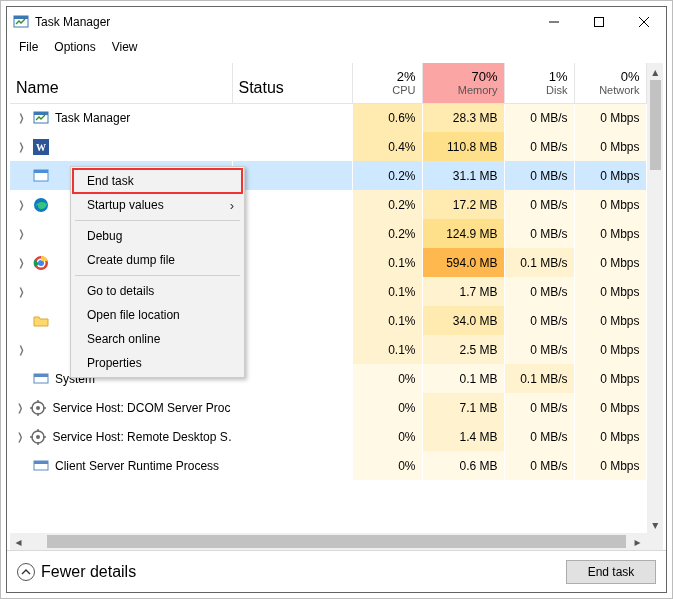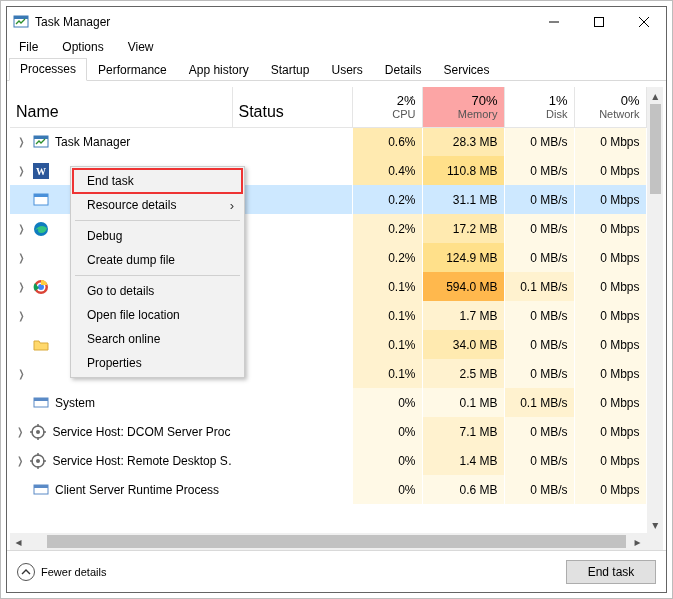--- a/index.html
+++ b/index.html
@@ -6,21 +6,21 @@
   html, body { margin:0; padding:0; }
   body { font-family: "Segoe UI", Arial, sans-serif; font-size:12px; color:#000; background:#fff; }
   .outer { width:673px; height:599px; border:1px solid #bcbcbc; background:#fff; position:relative; }
   .window { position:absolute; left:5px; top:5px; right:5px; bottom:5px; border:1px solid #646464; background:#fff; display:flex; flex-direction:column; }
   .titlebar { height:30px; display:flex; align-items:center; padding:0 0 0 6px; }
   .titlebar .icon { width:16px; height:16px; margin-right:6px; }
   .title-text { flex:0 0 auto; font-size:12px; }
   .title-spacer { flex:1; }
   .win-btn { width:45px; height:30px; display:flex; align-items:center; justify-content:center; }
   .win-btn svg { display:block; }
-  .menubar { height:20px; display:flex; align-items:center; padding:0 4px; gap:8px; }
+  .menubar { height:20px; display:flex; align-items:center; padding:0 4px; gap:0; }
   .menu-item { padding:2px 8px; font-size:12px; }
   .tabs { display:flex; align-items:flex-end; border-bottom:1px solid #d9d9d9; padding:2px 2px 0 2px; height:24px; }
   .tab { padding:3px 10px 4px 10px; font-size:12px; border:1px solid transparent; border-bottom:none; position:relative; top:1px; }
   .tab.active { background:#fff; border-color:#d9d9d9; border-bottom:1px solid #fff; }
   .table-wrap { flex:1; overflow:hidden; position:relative; padding:6px 3px 0 3px; display:flex; flex-direction:column; }
   .table-area { flex:1; display:flex; overflow:hidden; }
   .table-left { flex:1; position:relative; }
   .scroll-v { width:17px; background:#f0f0f0; position:relative; border-left:1px solid #f0f0f0;}
   .scroll-v .arrow { height:17px; display:flex; align-items:center; justify-content:center; color:#555;}
   .scroll-v .thumb { position:absolute; left:2px; right:2px; top:17px; height:90px; background:#c2c2c2; }
@@ -44,21 +44,21 @@
   .heat1 { background:#fff2cf; }
   .heat2 { background:#ffeab0; }
   .heat3 { background:#ffe08a; }
   .heat5 { background:#ffb84d; }
   .mem-head { background:#fca5a5; }
   .namecell { display:flex; align-items:center; gap:6px; height:100%; }
   .exp { width:11px; display:flex; align-items:center; justify-content:center; color:#666; font-size:10px; cursor:default;}
   .appicon { width:16px; height:16px; flex:0 0 16px; display:flex; align-items:center; justify-content:center;}
   .appicon svg { display:block; }
   .footer { height:42px; border-top:1px solid #d9d9d9; display:flex; align-items:center; padding:0 10px; }
-  .fewer { display:flex; align-items:center; gap:6px; font-size:11px;}
+  .fewer { display:flex; align-items:center; gap:6px; font-size:16px;}
   .fewer-circle { width:18px; height:18px; border:1px solid #555; border-radius:50%; display:flex; align-items:center; justify-content:center;}
   .end-btn { margin-left:auto; width:90px; height:24px; border:1px solid #adadad; background:#e1e1e1; font-size:12px; display:flex; align-items:center; justify-content:center;}
   .ctxmenu { position:absolute; left:63px; top:159px; width:175px; background:#f2f2f2; border:1px solid #ccc; box-shadow:2px 2px 4px rgba(0,0,0,0.25); padding:2px; z-index:50;}
   .ctx-item { height:24px; display:flex; align-items:center; padding:0 20px 0 14px; font-size:12px; position:relative;}
   .ctx-item.highlight { outline:2px solid #e33; outline-offset:-1px; }
   .ctx-sep { height:1px; background:#d0d0d0; margin:3px 2px;}
   .ctx-sub::after { content:"›"; position:absolute; right:8px; font-size:13px; color:#333;}
 </style>
 </head>
 <body>
@@ -93,29 +93,20 @@
           </svg>
         </div>
   </div>
 
   <div class="menubar" id="menubar">
         <span class="menu-item">File</span>
         <span class="menu-item">Options</span>
         <span class="menu-item">View</span>
       </div>
 
-  <div class="tabs" id="tabs">
-        <div class="tab active">Processes</div>
-        <div class="tab">Performance</div>
-        <div class="tab">App history</div>
-        <div class="tab">Startup</div>
-        <div class="tab">Users</div>
-        <div class="tab">Details</div>
-        <div class="tab">Services</div>
-      </div>
 
   <div class="table-wrap">
     <div class="table-area">
       <div class="table-left">
         <table>
           <colgroup>
             <col style="width:222px">
                 <col style="width:120px">
             <col style="width:70px">
                 <col style="width:82px">
@@ -432,21 +423,21 @@
           </span>
       <span>Fewer details</span>
     </div>
     <div class="end-btn">
           <span>End task</span>
         </div>
   </div>
 
   <div class="ctxmenu" id="ctxmenu">
         <div class="ctx-item highlight">End task</div>
-        <div class="ctx-item ctx-sub">Resource details</div>
+        <div class="ctx-item ctx-sub">Startup values</div>
         <div class="ctx-sep"></div>
         <div class="ctx-item">Debug</div>
         <div class="ctx-item">Create dump file</div>
         <div class="ctx-sep"></div>
         <div class="ctx-item">Go to details</div>
         <div class="ctx-item">Open file location</div>
         <div class="ctx-item">Search online</div>
         <div class="ctx-item">Properties</div>
       </div>
 

